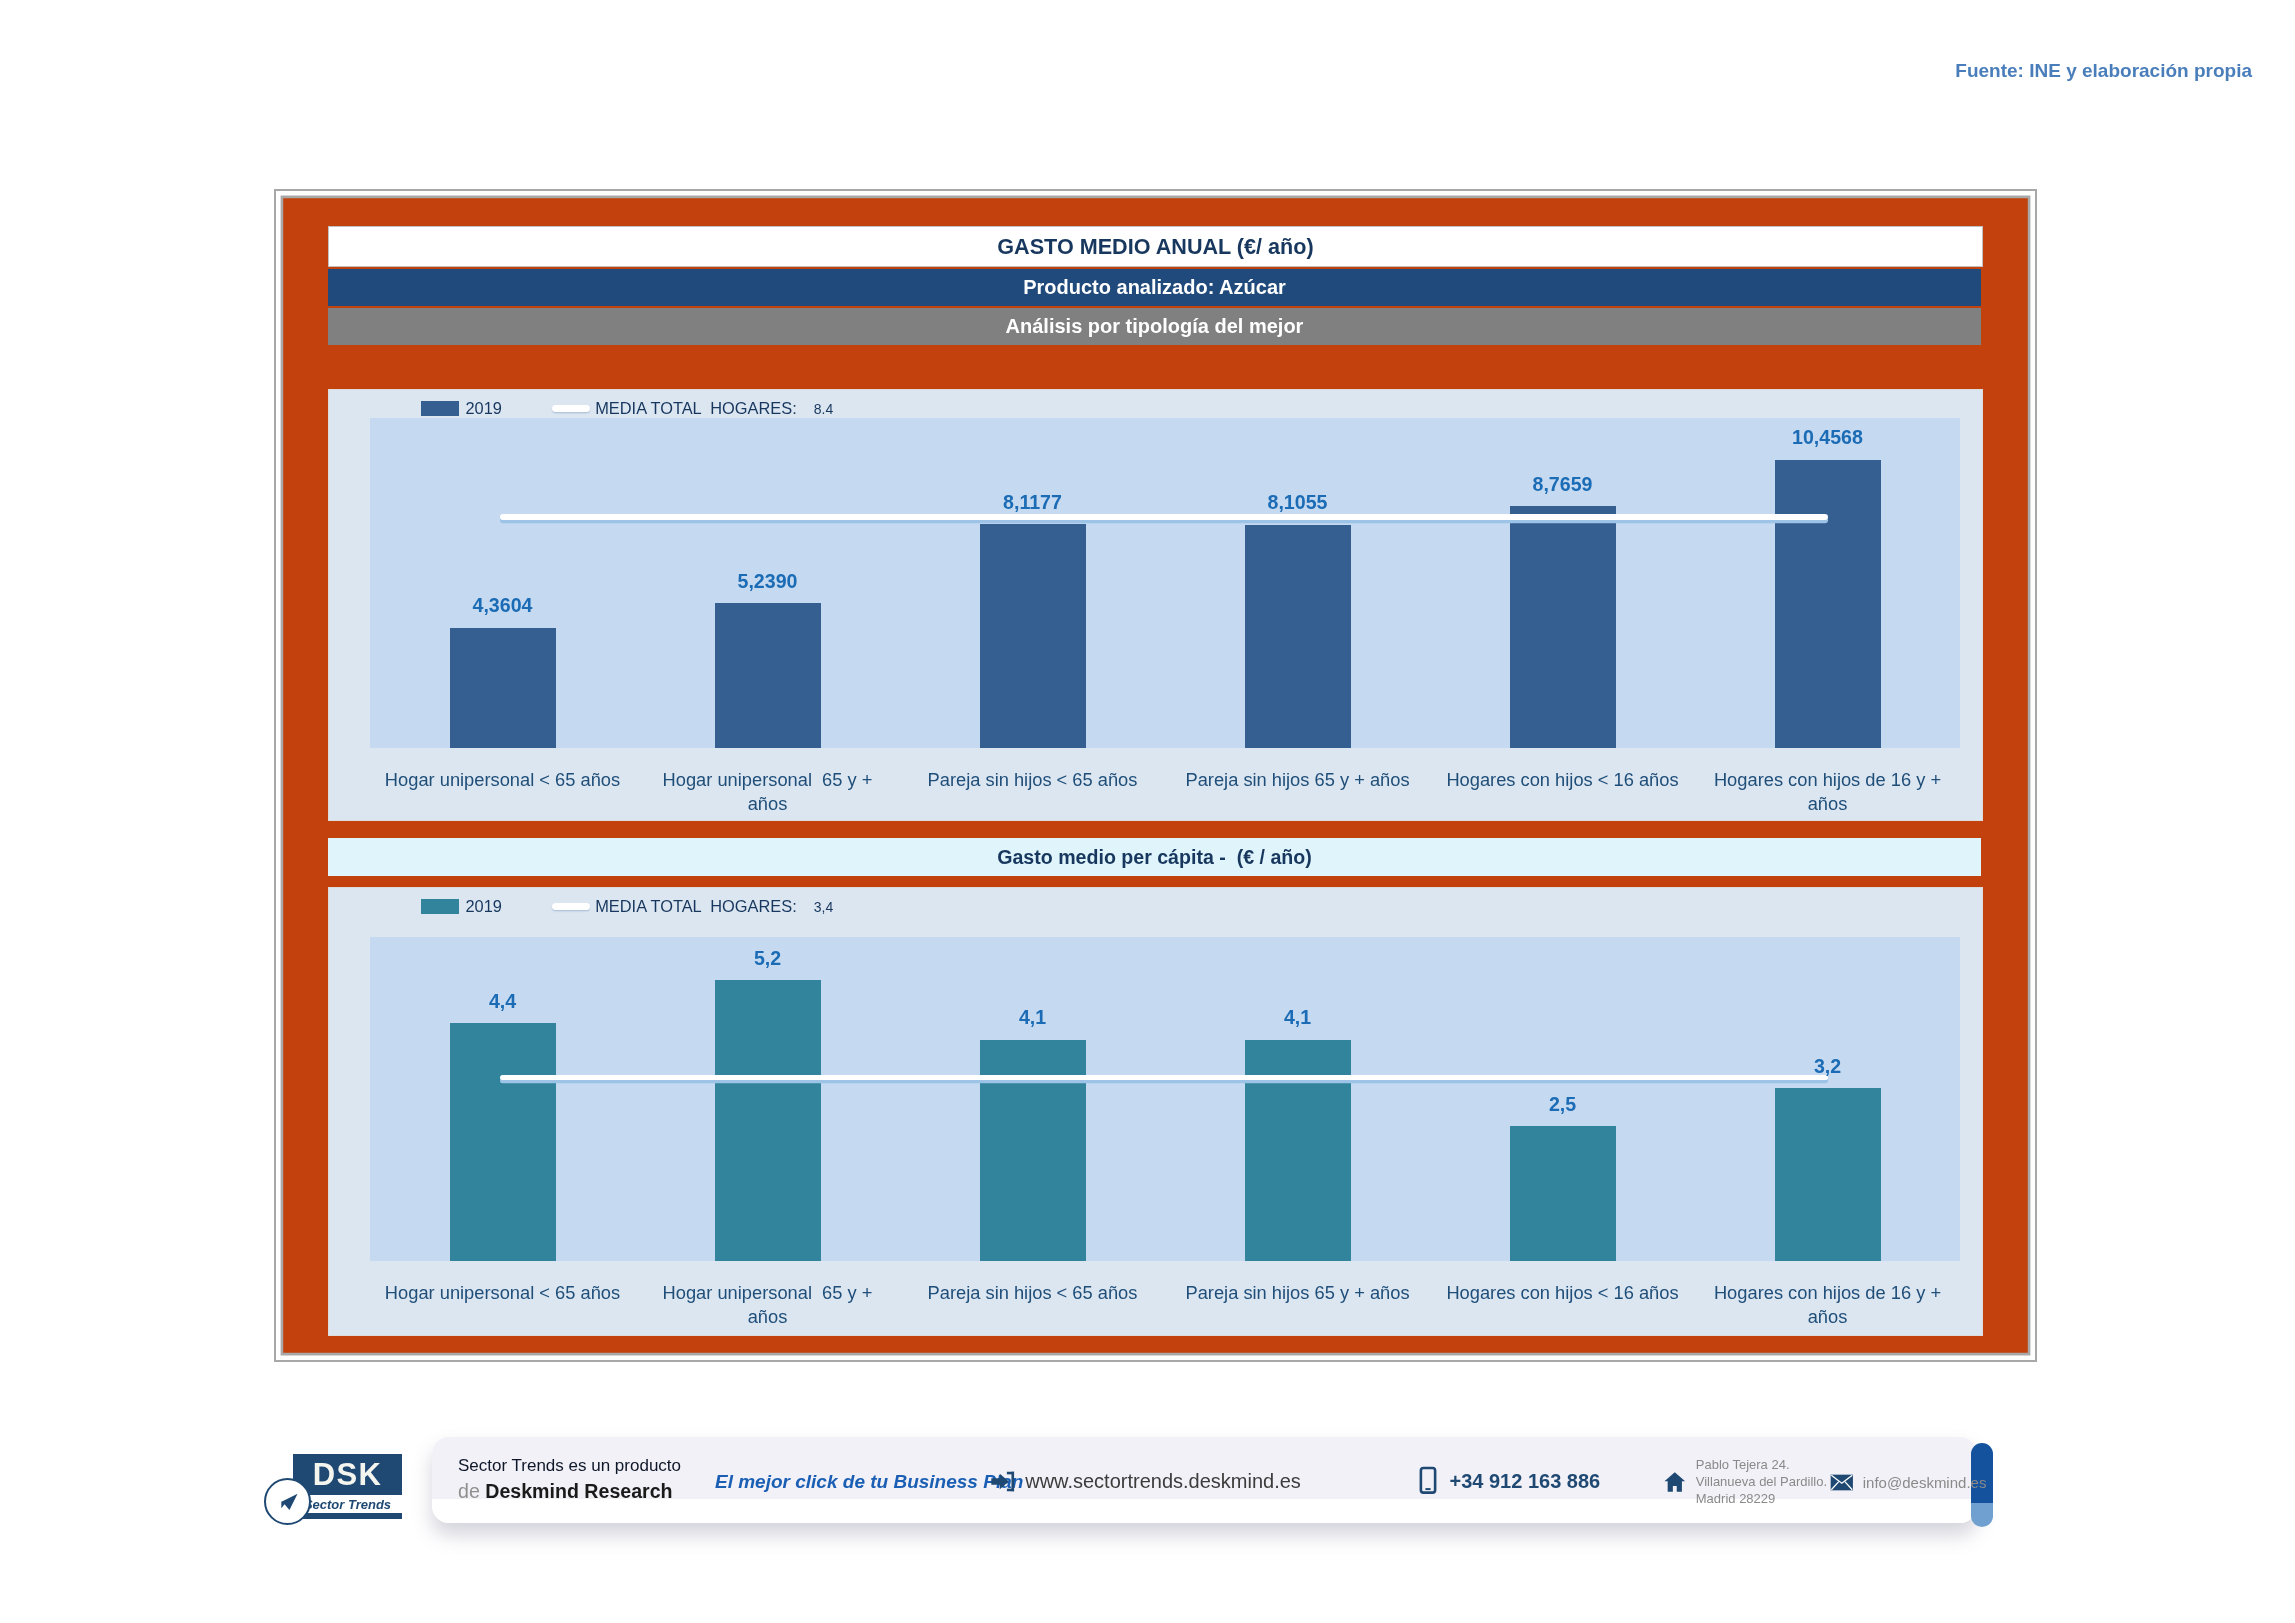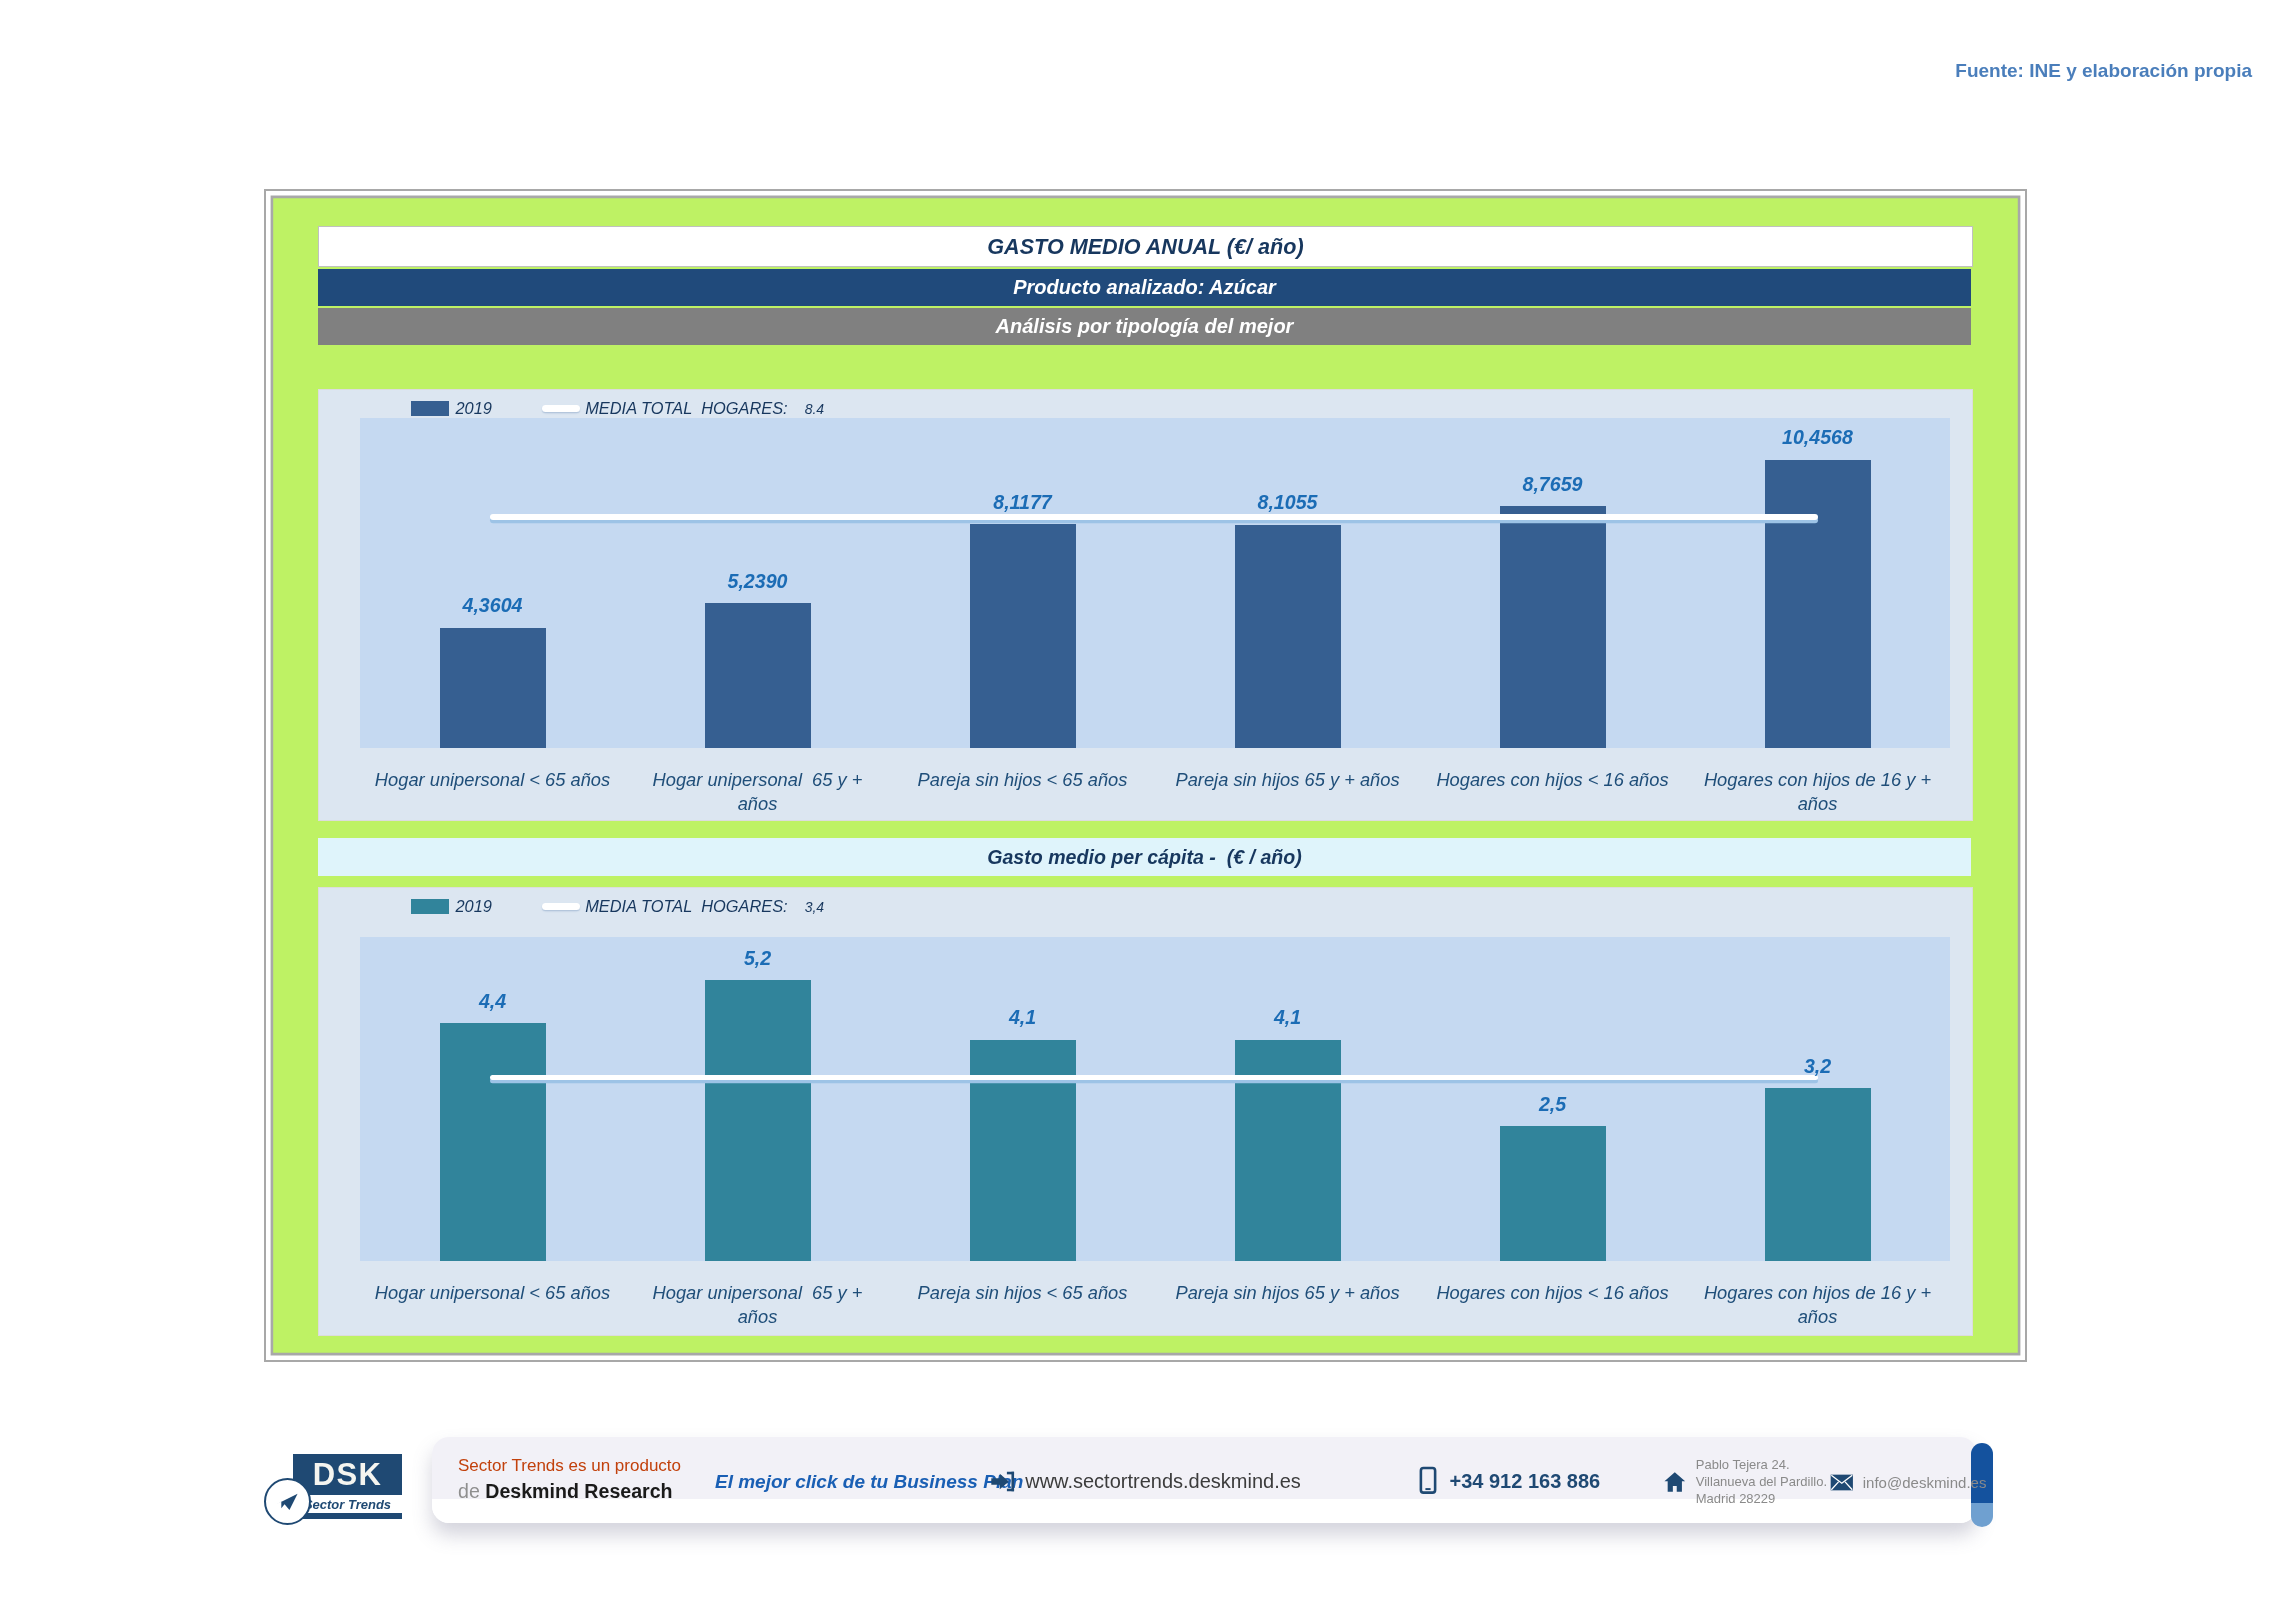--- a/index.html
+++ b/index.html
@@ -5,22 +5,22 @@
   html,body{margin:0;padding:0;background:#ffffff;}
   .page{position:relative;width:2295px;height:1623px;background:#ffffff;
         font-family:"Liberation Sans",sans-serif;overflow:hidden;}
 
   .pre{white-space:pre-wrap;}
 
   
   .source-note{position:absolute;top:60px;right:43px;font-size:19px;font-weight:bold;color:#4A7EBB;}
 
   
-  .frame{position:absolute;left:264px;top:189px;width:1759px;height:1169px;background:#bef264;
-         border:2.6px solid #A8A8A8;box-shadow:inset 0 0 0 4.6px #ffffff, inset 0 0 0 7.2px #A8A8A8;font-style:italic;}
+  .frame{position:absolute;left:274px;top:189px;width:1759px;height:1169px;background:#c2410c;
+         border:2.6px solid #A8A8A8;box-shadow:inset 0 0 0 4.6px #ffffff, inset 0 0 0 7.2px #A8A8A8;}
 
   .band{position:absolute;left:52px;width:1653px;display:flex;align-items:center;justify-content:center;text-align:center;}
   .band-title{top:35px;height:39px;background:#ffffff;border:1.3px solid #C0C0C0;
               color:#17375E;font-size:21.6px;font-weight:bold;}
   .band-product{top:78px;height:37px;background:#204A7B;color:#ffffff;font-size:20px;font-weight:600;}
   .band-analysis{top:117px;height:37px;background:#808080;color:#ffffff;font-size:20px;font-weight:600;}
   .band-section1{top:157px;height:38px;background:#DFF4FB;color:#17375E;font-size:19.6px;font-weight:bold;}
   .band-section2{top:647px;height:38px;background:#DFF4FB;color:#17375E;font-size:19.6px;font-weight:bold;}
 
   .chart-box{position:absolute;left:52px;width:1653px;background:#DCE6F1;border:1.3px solid #DCDCDC;}
@@ -62,21 +62,21 @@
   .logo-box{width:109px;height:41px;background:#1F4973;display:flex;align-items:center;justify-content:center;
             color:#F5F5F0;font-size:31px;font-weight:bold;letter-spacing:1.3px;}
   .logo-band{width:109px;height:18.3px;background:#ffffff;display:flex;align-items:center;justify-content:center;
              color:#1F4973;font-size:13px;font-weight:bold;font-style:italic;}
   .logo-strip{width:109px;height:5.9px;background:#1F4973;}
   .logo-circle{position:absolute;left:-29.5px;top:23.6px;width:43px;height:43px;border-radius:50%;background:#ffffff;
                border:2px solid #1F4973;display:flex;align-items:center;justify-content:center;}
 
   .fitem{position:absolute;display:flex;align-items:center;}
   .f-product{left:458px;top:1456px;display:block;}
-  .f-product .l1{font-size:17px;color:#c2410c;}
+  .f-product .l1{font-size:17px;color:#0f172a;}
   .f-product .l2{font-size:19.6px;color:#8F8F8F;margin-top:3.9px;}
   .f-product .l2 b{color:#1A1A1A;font-weight:bold;}
   .f-tagline{left:715px;top:1471px;font-size:19px;font-weight:bold;font-style:italic;color:#1A5FB4;}
   .f-web{left:990px;top:1470px;}
   .f-web .txt{font-size:20px;color:#3C3C3C;margin-left:9.2px;}
   .f-phone{left:1417px;top:1466px;}
   .f-phone .txt{font-size:20px;font-weight:bold;color:#1F4973;margin-left:10.5px;}
   .f-address{left:1663px;top:1457px;}
   .f-address .txt{font-size:13px;color:#8A8A8A;line-height:1.3;margin-left:9.2px;}
   .f-mail{left:1830px;top:1474px;}

